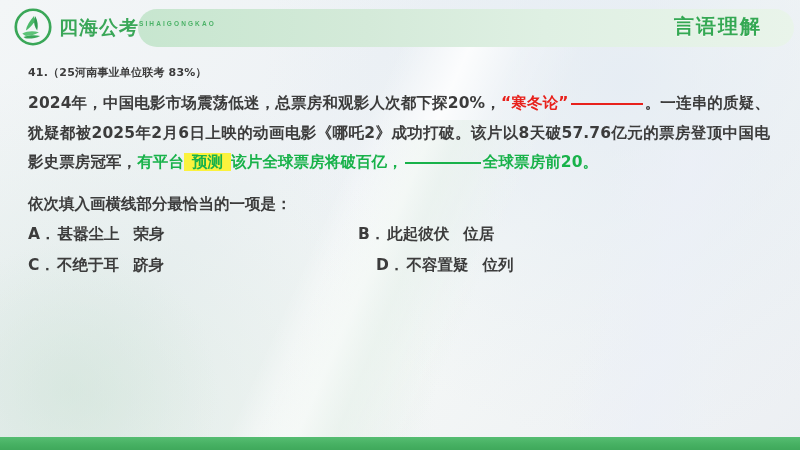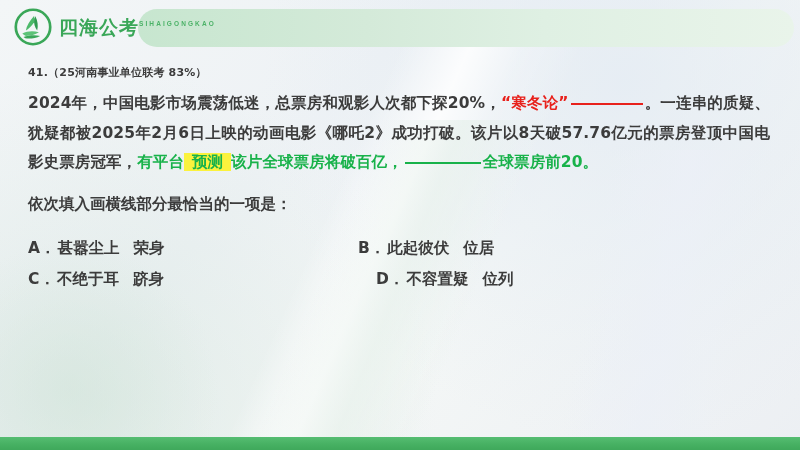--- a/index.html
+++ b/index.html
@@ -180,21 +180,21 @@
   }
   .q-prompt {
     margin-top: 12px;
     font-size: 15.5px;
     font-weight: bold;
     color: #3c3c3c;
     line-height: 29px;
     font-family: "DejaVu Sans", "Liberation Sans", sans-serif;
   }
   .options {
-    margin-top: 14px;
+    margin-top: 0;
   }
   .opt-row {
     display: flex;
     line-height: 31px;
   }
   .opt {
     font-size: 15.5px;
     font-weight: bold;
     color: #3c3c3c;
     font-family: "DejaVu Sans", "Liberation Sans", sans-serif;
@@ -236,20 +236,21 @@
         <path d="M36 14 C40 22 41 30 39 38 C35 33 33 25 34 18 Z" fill="#2f9b51"></path>
         <path d="M14 43 C22 39 32 38 42 41 C36 45 28 47 20 47 C18 46 16 45 14 43 Z" fill="#5cc277"></path>
         <path d="M16 49 C24 46 34 45 44 47 C37 51 27 52 19 51 Z" fill="#3aa758"></path>
       </svg>
       <div class="brand-text">
         <div class="brand-title">四海公考</div>
         <div class="brand-sub">SIHAIGONGKAO</div>
       </div>
     </div>
 
+    <div class="section-tag">言语理解</div>
   </div>
 
   <div class="content">
 
     <div class="q-title">41.（25河南事业单位联考 83%）</div>
 
     <div class="q-body"><span>2024年，中国电影市场震荡低迷，总票房和观影人次都下探20%，</span><span class="red">“寒冬论”</span><span class="blank-red"></span><span>。一连串的质疑、犹疑都被2025年2月6日上映的动画电影《哪吒2》成功打破。该片以8天破57.76亿元的票房登顶中国电影史票房冠军，</span><span class="green">有平台</span><span class="hl">预测</span><span class="green">该片全球票房将破百亿，</span><span class="blank-green"></span><span class="green">全球票房前20</span><span class="green">。</span></div>
 
     <div class="q-prompt">依次填入画横线部分最恰当的一项是：</div>
 

